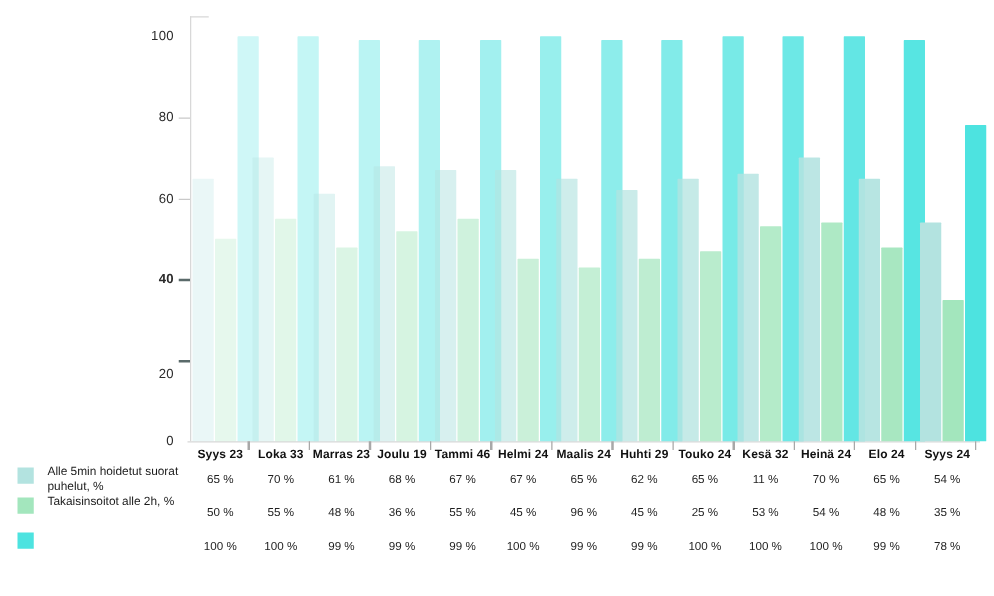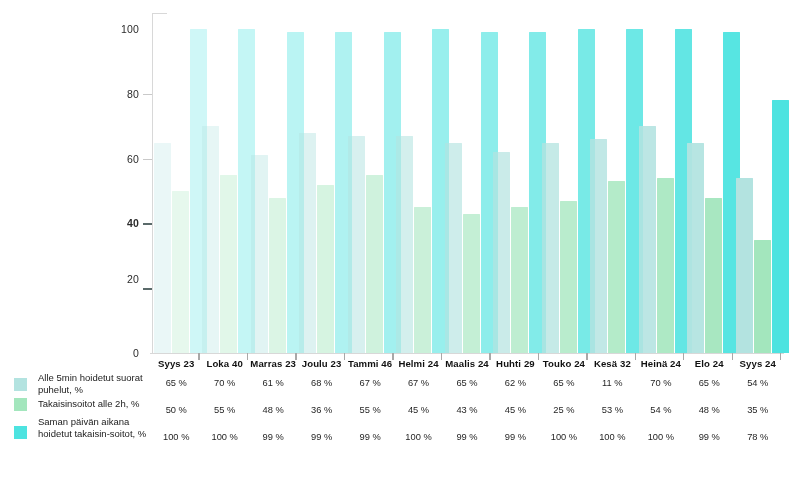--- a/index.html
+++ b/index.html
@@ -103,21 +103,21 @@
   #legend {
     position: absolute;
     left: 14px;
     top: 368px;
     width: 140px;
   }
   .legend-row {
     position: absolute;
     left: 0;
     display: flex;
-    align-items: center;
+    align-items: flex-start;
   }
   .legend-row.r0 { top: 4px; }
   .legend-row.r1 { top: 28px; }
   .legend-row.r2 { top: 48px; }
 
   .legend-swatch {
     width: 13px;
     height: 13px;
     flex: 0 0 13px;
     margin-right: 11px;
@@ -168,21 +168,21 @@
 <body>
 
 <div id="figure">
 
   <div id="plot">
     <div class="y-axis-line"></div>
     <div class="ytick-top"></div>
     <div class="x-axis-line"></div>
     <div id="yticks">
         <div class="ytick-label" style="top: 340px;">0</div>
-        <div class="ytick-label" style="top: 266px;">20</div>
+        <div class="ytick-label" style="top: 286px;">20</div>
         <div class="ytick-mark dark" style="top: 275.238px;"></div>
         <div class="ytick-label" style="top: 210.476px; font-weight: bold;">40</div>
         <div class="ytick-mark dark" style="top: 210.476px;"></div>
         <div class="ytick-label" style="top: 145.714px;">60</div>
         <div class="ytick-mark" style="top: 145.714px;"></div>
         <div class="ytick-label" style="top: 80.9524px;">80</div>
         <div class="ytick-mark" style="top: 80.9524px;"></div>
         <div class="ytick-label" style="top: 16.1905px;">100</div>
       </div>
     <div id="bars">
@@ -273,65 +273,64 @@
     <div class="legend-row r0">
       <span class="legend-swatch" style="background: rgb(179, 227, 224);"></span>
       <span class="legend-label">Alle 5min hoidetut suorat puhelut, %</span>
     </div>
     <div class="legend-row r1">
       <span class="legend-swatch" style="background: rgb(163, 230, 189);"></span>
       <span class="legend-label">Takaisinsoitot alle 2h, %</span>
     </div>
     <div class="legend-row r2">
       <span class="legend-swatch" style="background: rgb(77, 227, 224);"></span>
-      <span class="legend-label">Saman päivän aikana hoidetut takaisin-soitot, %</span>
     </div>
   </div>
 
   <div id="table">
       <div class="tcol" style="left: 0px; width: 48.4615px;">
         <div class="th">Syys 23</div>
         <div class="td v0">65 %</div>
         <div class="td v1">50 %</div>
         <div class="td v2">100 %</div>
       </div>
       <div class="tcol" style="left: 48.4615px; width: 48.4615px;">
-        <div class="th">Loka 40</div>
+        <div class="th">Loka 33</div>
         <div class="td v0">70 %</div>
         <div class="td v1">55 %</div>
         <div class="td v2">100 %</div>
       </div>
       <div class="tcol" style="left: 96.9231px; width: 48.4615px;">
         <div class="th">Marras 23</div>
         <div class="td v0">61 %</div>
         <div class="td v1">48 %</div>
         <div class="td v2">99 %</div>
       </div>
       <div class="tcol" style="left: 145.385px; width: 48.4615px;">
-        <div class="th">Joulu 23</div>
+        <div class="th">Joulu 19</div>
         <div class="td v0">68 %</div>
         <div class="td v1">36 %</div>
         <div class="td v2">99 %</div>
       </div>
       <div class="tcol" style="left: 193.846px; width: 48.4615px;">
         <div class="th">Tammi 46</div>
         <div class="td v0">67 %</div>
         <div class="td v1">55 %</div>
         <div class="td v2">99 %</div>
       </div>
       <div class="tcol" style="left: 242.308px; width: 48.4615px;">
         <div class="th">Helmi 24</div>
         <div class="td v0">67 %</div>
         <div class="td v1">45 %</div>
         <div class="td v2">100 %</div>
       </div>
       <div class="tcol" style="left: 290.769px; width: 48.4615px;">
         <div class="th">Maalis 24</div>
         <div class="td v0">65 %</div>
-        <div class="td v1">43 %</div>
+        <div class="td v1">96 %</div>
         <div class="td v2">99 %</div>
       </div>
       <div class="tcol" style="left: 339.231px; width: 48.4615px;">
         <div class="th">Huhti 29</div>
         <div class="td v0">62 %</div>
         <div class="td v1">45 %</div>
         <div class="td v2">99 %</div>
       </div>
       <div class="tcol" style="left: 387.692px; width: 48.4615px;">
         <div class="th">Touko 24</div>

